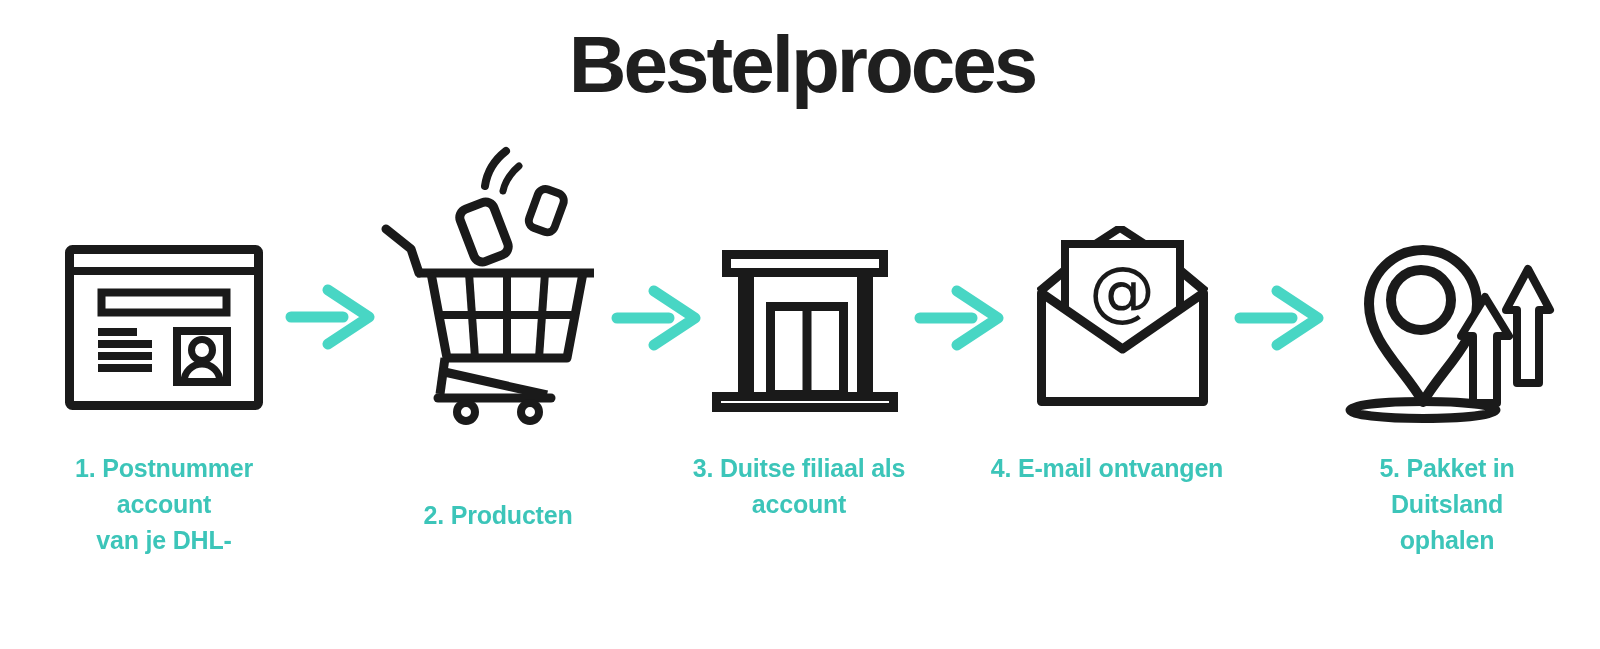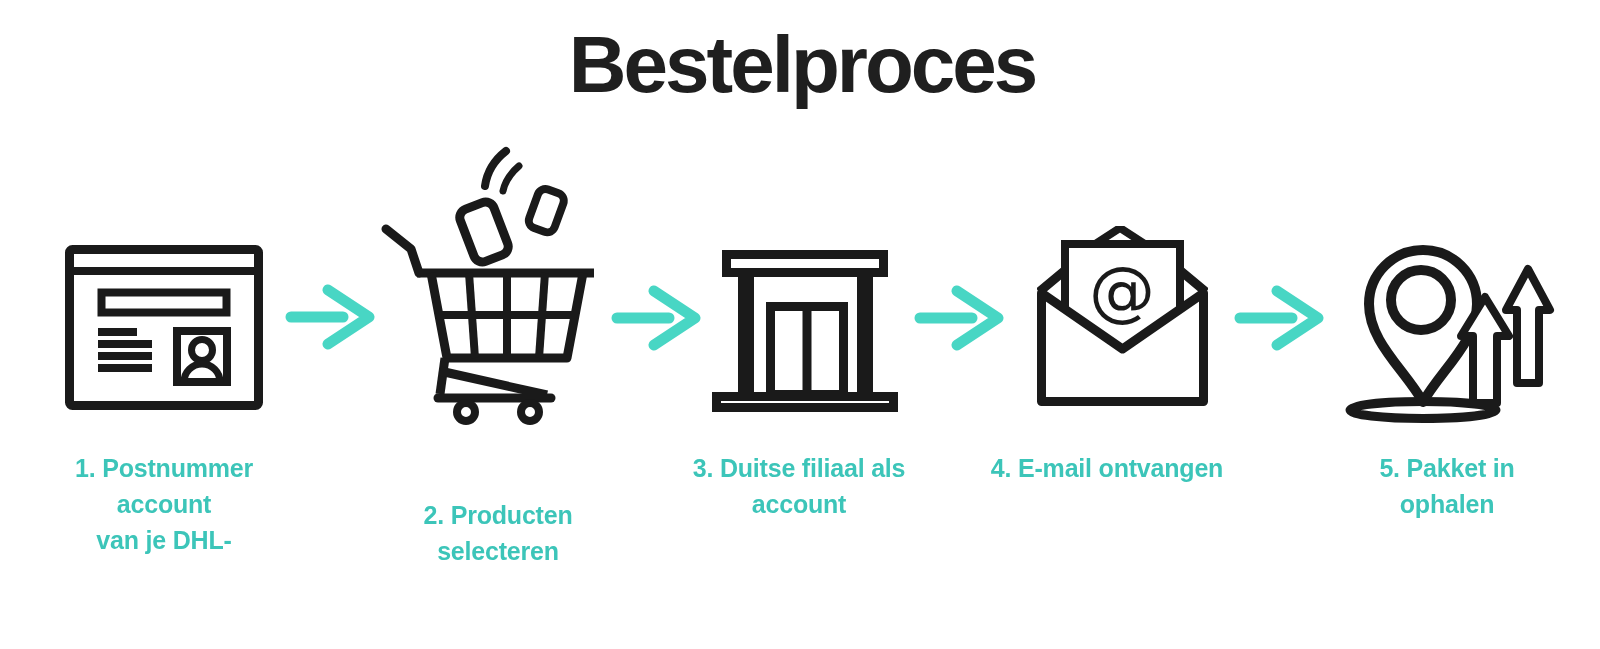--- a/index.html
+++ b/index.html
@@ -156,30 +156,30 @@
   </div>
 
   <div class="step-label" style="left:14px;">
     <div>1. Postnummer</div>
     <div>account</div>
     <div>van je DHL-</div>
   </div>
 
   <div class="step-label" style="left:348px;margin-top:47px;">
     <div>2. Producten</div>
-    <div>selecteren</div>
   </div>
 
   <div class="step-label" style="left:649px;">
     <div>3. Duitse filiaal als</div>
     <div>account</div>
   </div>
 
   <div class="step-label" style="left:957px;">
     <div>4. E-mail ontvangen</div>
   </div>
 
   <div class="step-label" style="left:1297px;">
     <div>5. Pakket in</div>
+    <div>Duitsland</div>
     <div>ophalen</div>
   </div>
 
 </div>
 
 </body></html>

